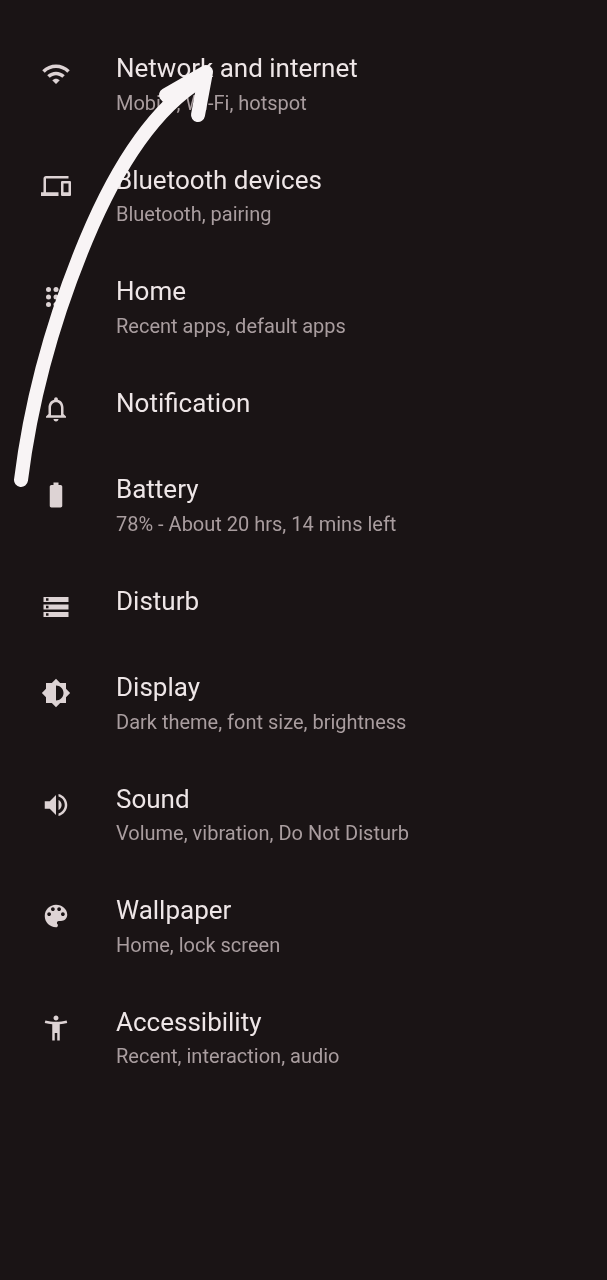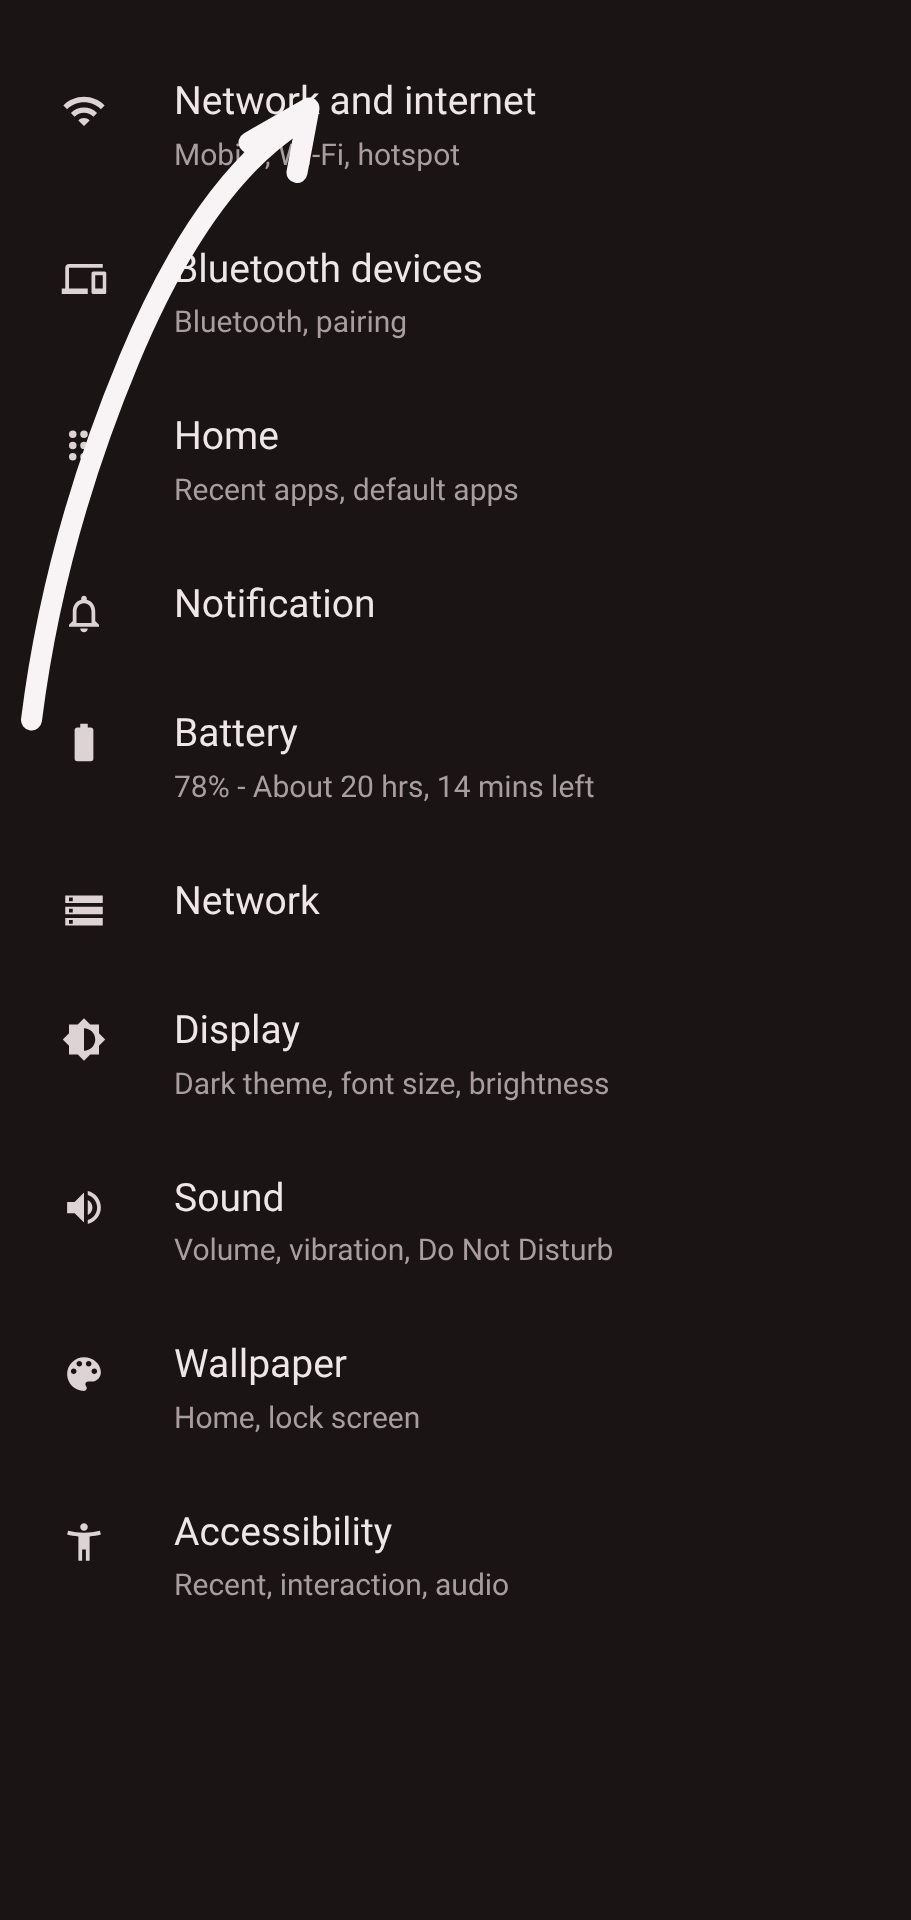--- a/index.html
+++ b/index.html
@@ -135,21 +135,21 @@
     </div>
   </div>
 
   <div class="settings-item">
     <span class="icon-wrap">
       <svg viewBox="0 0 24 24">
           <path d="M2 20h20v-4H2v4zm2-3h2v2H4v-2zM2 4v4h20V4H2zm4 3H4V5h2v2zm-4 7h20v-4H2v4zm2-3h2v2H4v-2z"></path>
         </svg>
     </span>
     <div class="text-wrap">
-      <div class="item-title">Network</div>
+      <div class="item-title">Disturb</div>
     </div>
   </div>
 
   <div class="settings-item">
     <span class="icon-wrap">
       <svg viewBox="0 0 24 24">
           <path d="M20 8.69V4h-4.69L12 .69 8.69 4H4v4.69L.69 12 4 15.31V20h4.69L12 23.31 15.31 20H20v-4.69L23.31 12 20 8.69zM12 18V6c3.31 0 6 2.69 6 6s-2.69 6-6 6z"></path>
         </svg>
     </span>
     <div class="text-wrap">

